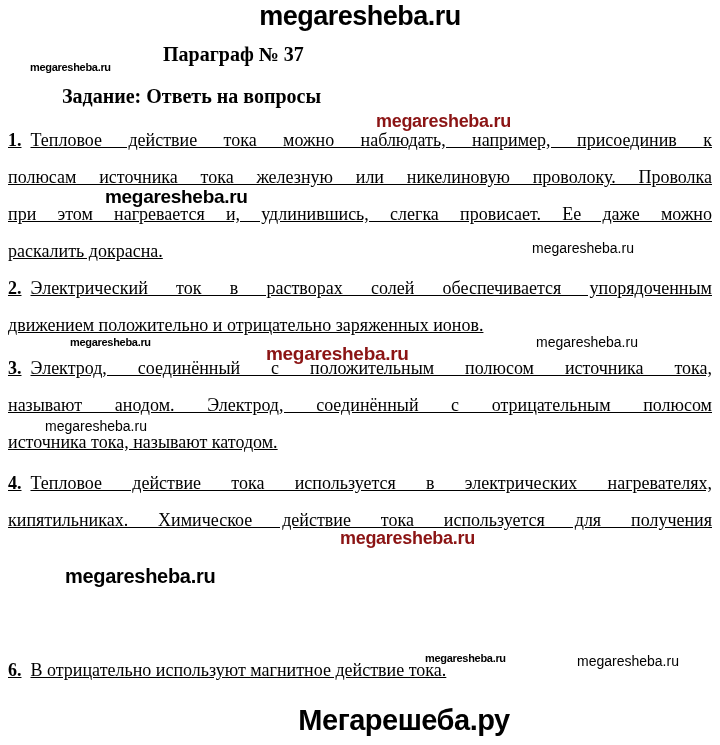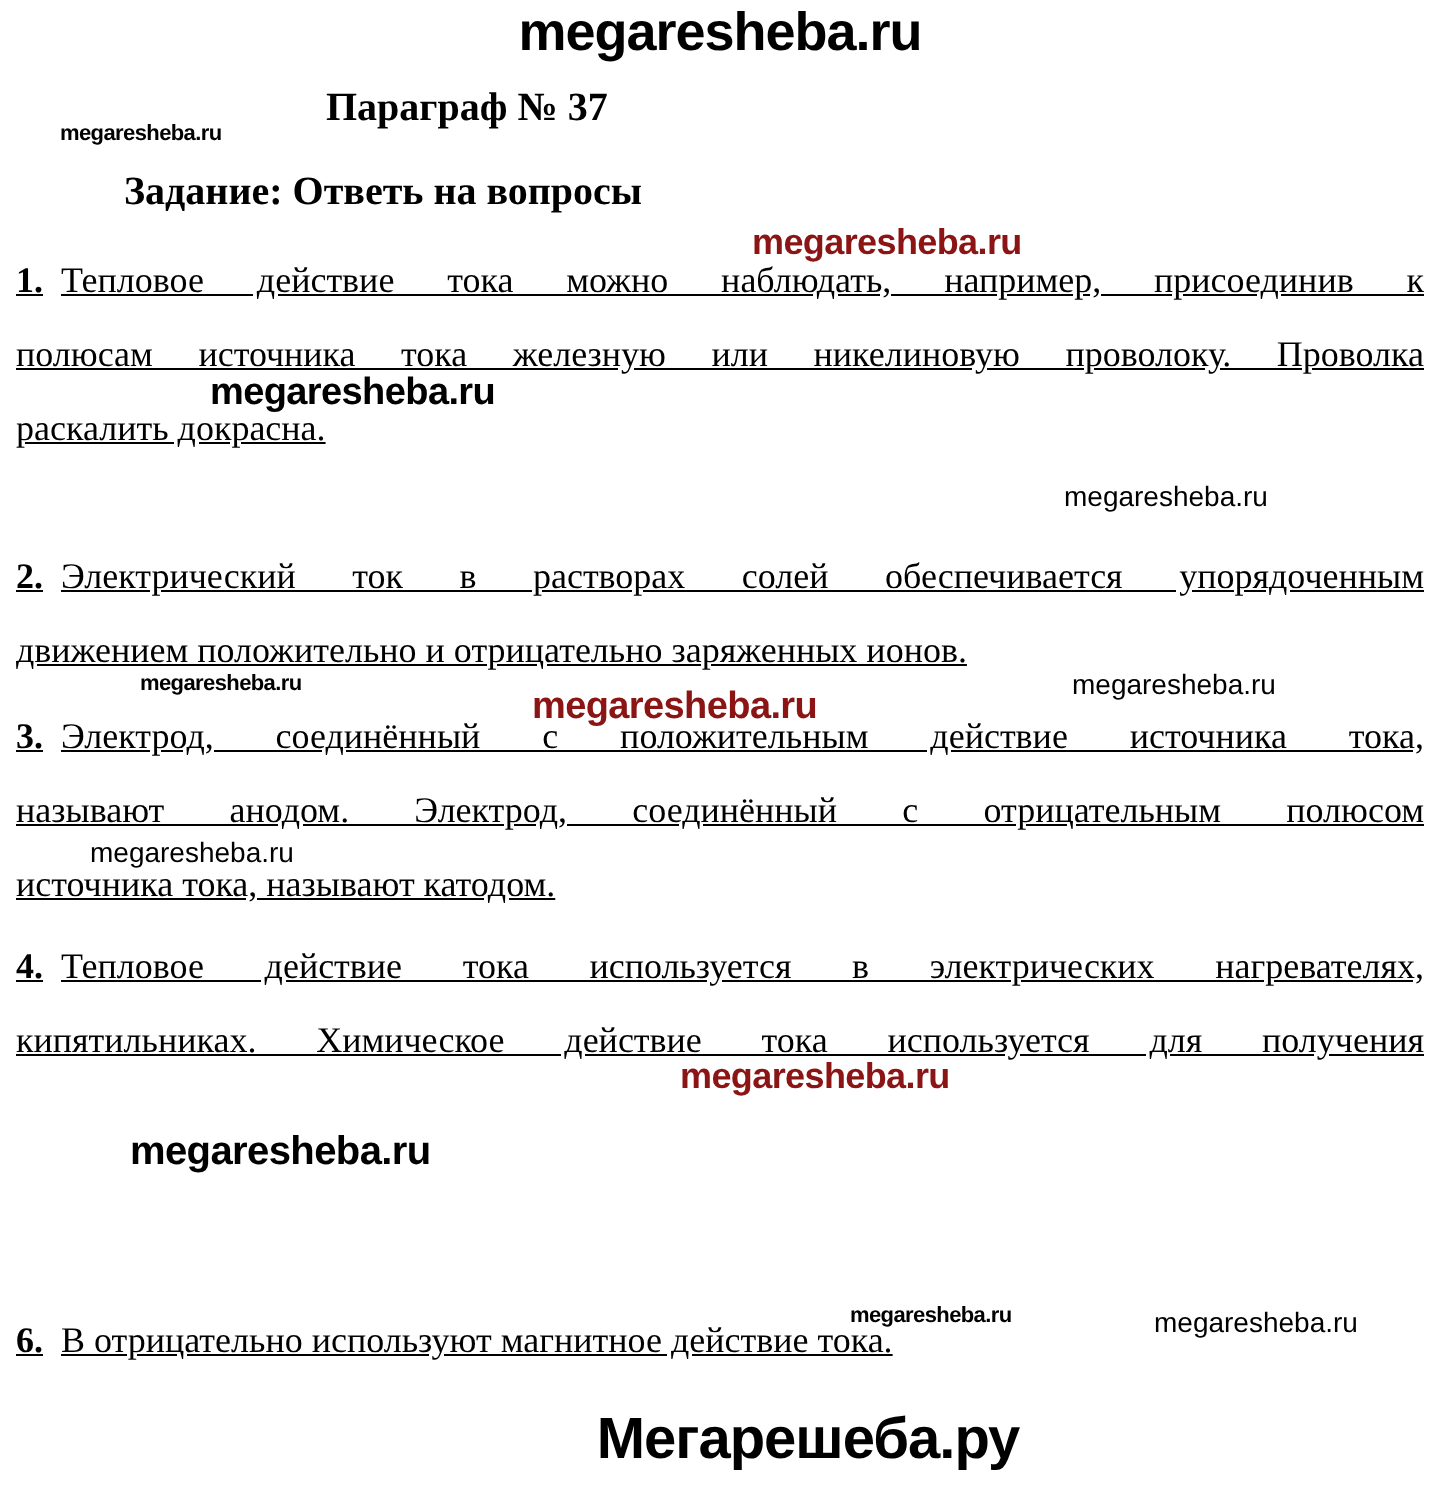--- a/index.html
+++ b/index.html
@@ -51,35 +51,36 @@
   <div class="top-title">megaresheba.ru</div>
 
   <div class="wm w1">megaresheba.ru</div>
   <h1 class="h-par">Параграф № 37</h1>
   <h2 class="h-task">Задание: Ответь на вопросы</h2>
   <div class="wm w2 red" style="color: rgb(139, 20, 20);">megaresheba.ru</div>
 
   <div class="answer p1">
     <div class="line"><span class="num">1.</span><span>Тепловое действие тока можно наблюдать, например, присоединив к</span></div>
     <div class="line">полюсам источника тока железную или никелиновую проволоку. Проволка</div>
+    <div class="line">при этом нагревается и, удлинившись, слегка провисает. Ее даже можно</div>
     <div class="line last">раскалить докрасна.</div>
   </div>
   <div class="wm w3">megaresheba.ru</div>
   <div class="wm w4 rg">megaresheba.ru</div>
 
   <div class="answer p2">
     <div class="line"><span class="num">2.</span><span>Электрический ток в растворах солей обеспечивается упорядоченным</span></div>
     <div class="line last">движением положительно и отрицательно заряженных ионов.</div>
   </div>
   <div class="wm w5">megaresheba.ru</div>
   <div class="wm w6 red" style="color: rgb(139, 20, 20);">megaresheba.ru</div>
   <div class="wm w7 rg">megaresheba.ru</div>
 
   <div class="answer p3">
-    <div class="line"><span class="num">3.</span><span>Электрод, соединённый с положительным действие источника тока,</span></div>
+    <div class="line"><span class="num">3.</span><span>Электрод, соединённый с положительным полюсом источника тока,</span></div>
     <div class="line">называют анодом. Электрод, соединённый с отрицательным полюсом</div>
     <div class="line last">источника тока, называют катодом.</div>
   </div>
   <div class="wm w8 rg">megaresheba.ru</div>
 
   <div class="answer p4">
     <div class="line"><span class="num">4.</span><span>Тепловое действие тока используется в электрических нагревателях,</span></div>
     <div class="line">кипятильниках. Химическое действие тока используется для получения</div>
   </div>
   <div class="wm w9 red" style="color: rgb(139, 20, 20);">megaresheba.ru</div>

